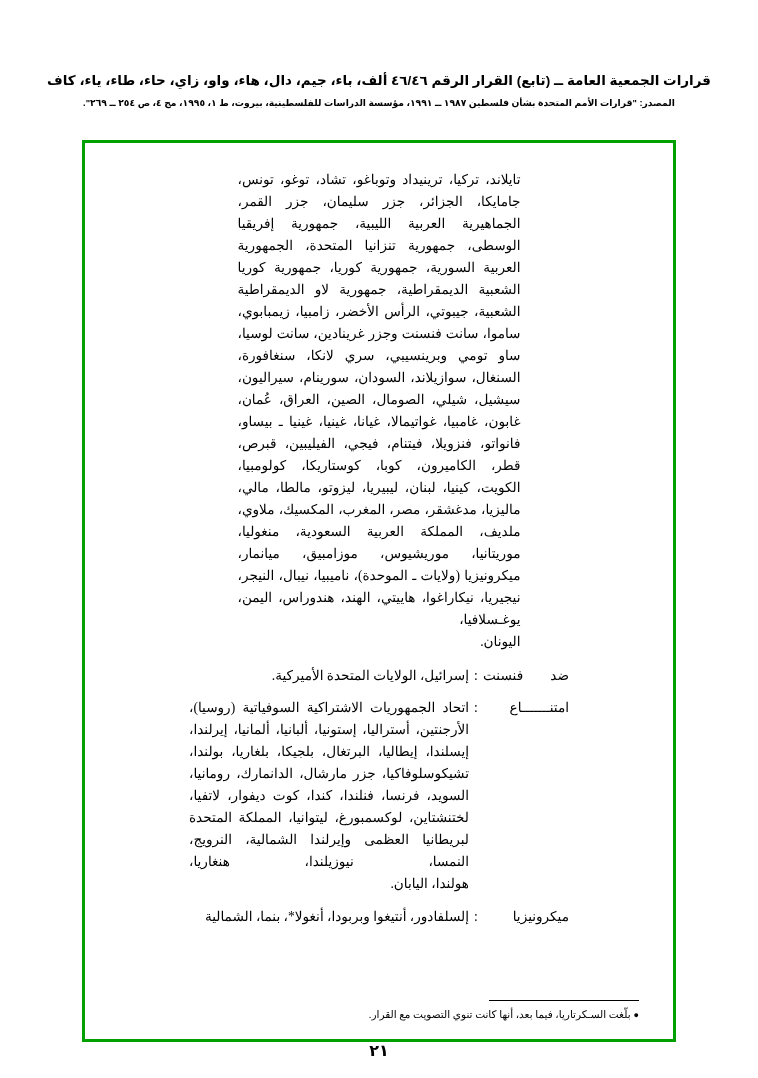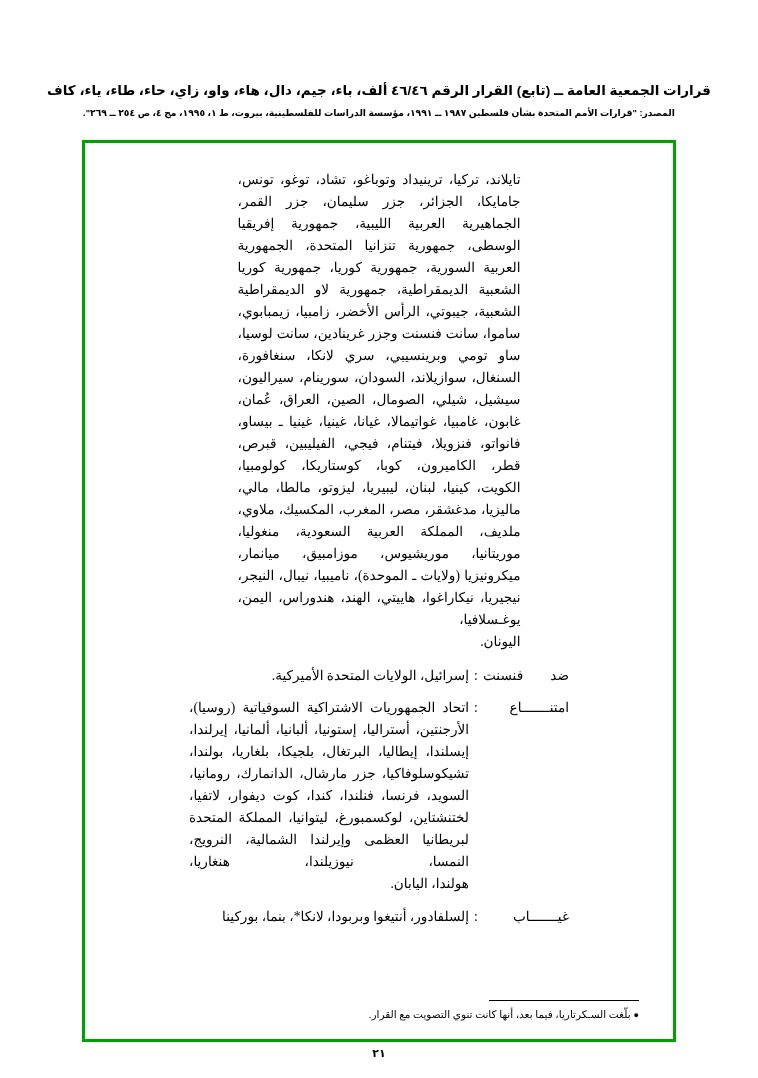--- a/index.html
+++ b/index.html
@@ -15,21 +15,21 @@
     color: #000000;
     overflow: hidden;
   }
   .page {
     position: absolute;
     inset: 0;
   }
   
   .header {
     position: absolute;
-    top: 82px;
+    top: 72px;
     left: 0;
     right: 0;
     text-align: center;
   }
   .header-title {
     font-family: "Liberation Sans", "DejaVu Sans", sans-serif;
     font-weight: bold;
     font-size: 13.5px;
     letter-spacing: 0px;
     direction: rtl;
@@ -145,21 +145,21 @@
     margin-left: 3px;
   }
   
   .page-number {
     position: absolute;
     bottom: 18px;
     left: 0;
     right: 0;
     text-align: center;
     font-family: "Liberation Sans", "DejaVu Sans", sans-serif;
-    font-size: 11px;
+    font-size: 16px;
     font-weight: bold;
   }
 </style>
 </head>
 <body>
 
 <div class="page">
 
   <div class="header">
     <div class="header-title">قرارات الجمعية العامة ــ (تابع) القرار الرقم ٤٦/٤٦ ألف، باء، جيم، دال، هاء، واو، زاي، حاء، طاء، ياء، كاف</div>
@@ -185,23 +185,23 @@
         <div class="vote-row">
           <div class="vote-label">امتنـــــــاع</div>
           <div class="vote-colon">:</div>
           <div class="vote-value">
             <span>اتحاد الجمهوريات الاشتراكية السوفياتية (روسيا)، الأرجنتين، أستراليا، إستونيا، ألبانيا، ألمانيا، إيرلندا، إيسلندا، إيطاليا، البرتغال، بلجيكا، بلغاريا، بولندا، تشيكوسلوفاكيا، جزر مارشال، الدانمارك، رومانيا، السويد، فرنسا، فنلندا، كندا، كوت ديفوار، لاتفيا، لختنشتاين، لوكسمبورغ، ليتوانيا، المملكة المتحدة لبريطانيا العظمى وإيرلندا الشمالية، النرويج، النمسا، نيوزيلندا، هنغاريا،</span>
             <span class="last-line">هولندا، اليابان.</span>
           </div>
         </div>
 
         <div class="vote-row">
-          <div class="vote-label">غيـــــــاب</div>
+          <div class="vote-label">ميكرونيزيا</div>
           <div class="vote-colon">:</div>
-          <div class="vote-value single">إلسلفادور، أنتيغوا وبربودا، لانكا*، بنما، بوركينا</div>
+          <div class="vote-value single">إلسلفادور، أنتيغوا وبربودا، أنغولا*، بنما، الشمالية</div>
         </div>
 
       </div>
 
       <div class="footnote-wrap">
         <div class="footnote-rule"></div>
         <div class="footnote">
           <span class="bullet">●</span><span>بلّغت السـكرتاريا، فيما بعد، أنها كانت تنوي التصويت مع القرار.</span>
         </div>
       </div>

